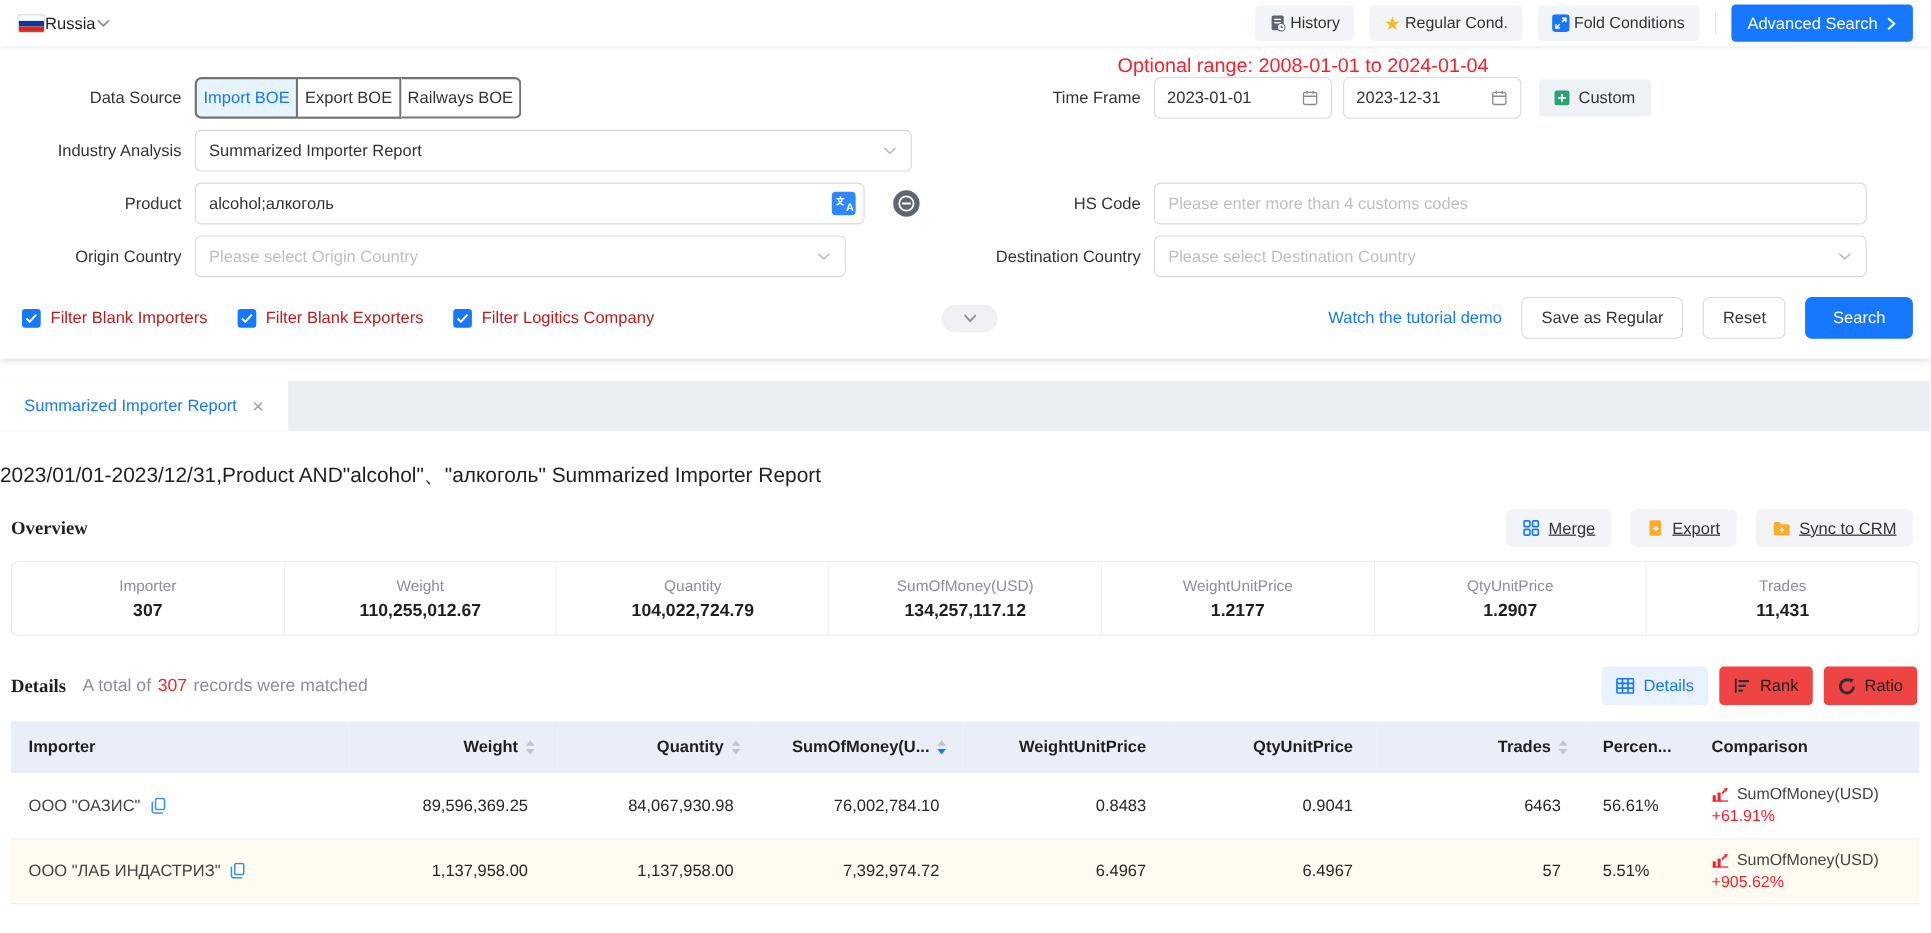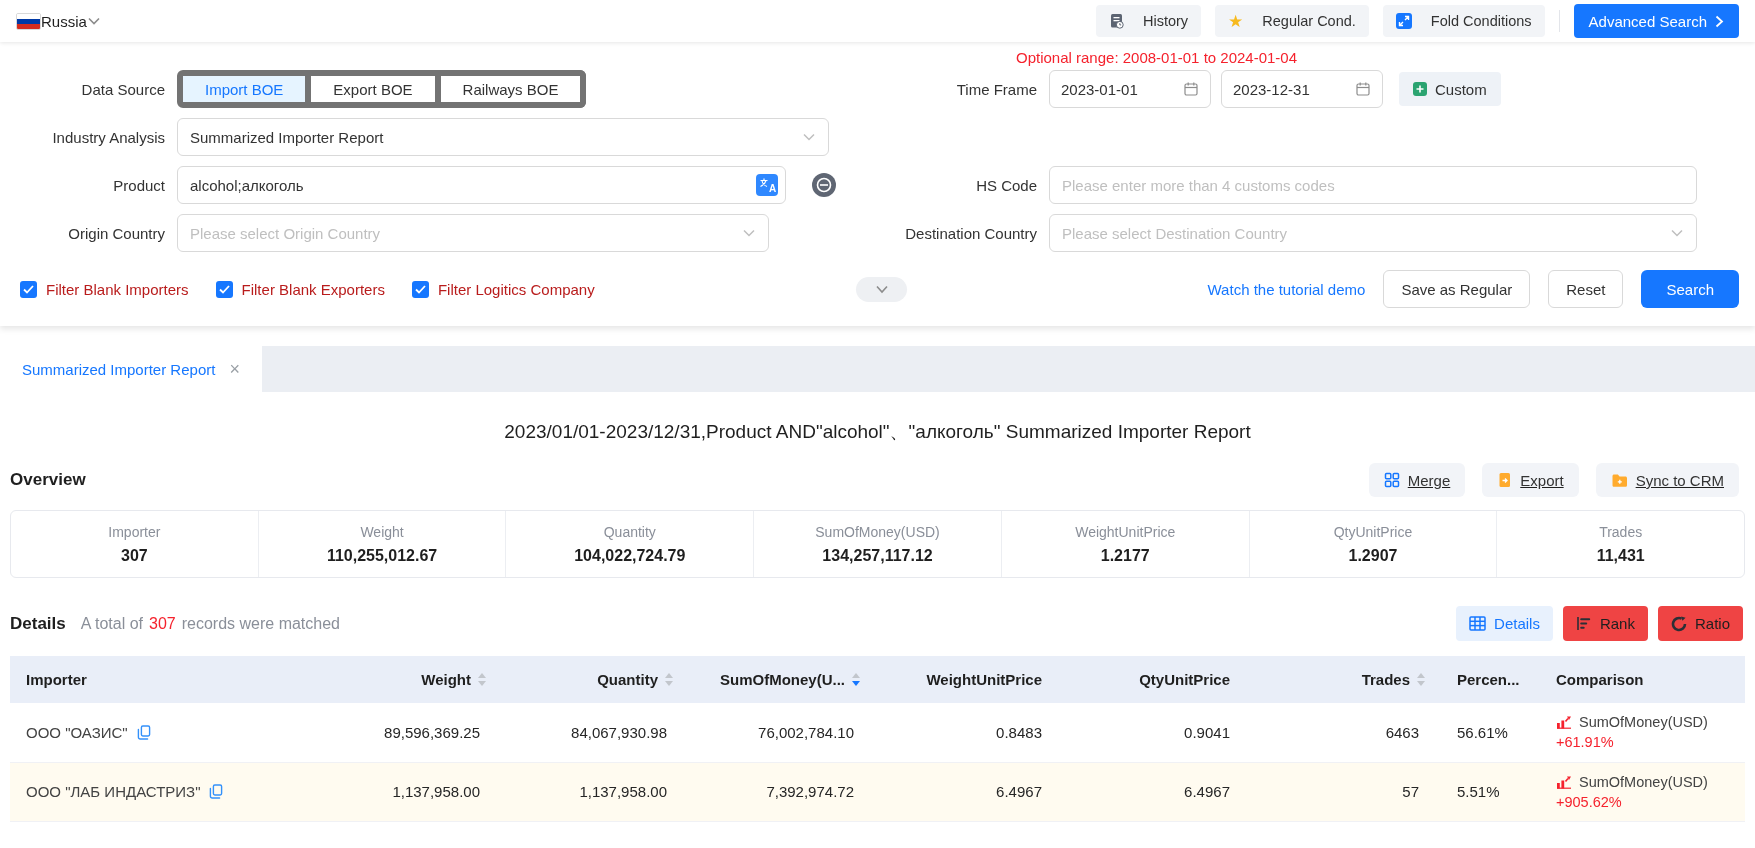--- a/index.html
+++ b/index.html
@@ -7,32 +7,32 @@
   body { font-family:"Liberation Sans", sans-serif; color:#1f1f1f; }
   .page { width:1755px; height:848px; position:relative; }
 
   
   .topbar { height:42px; display:flex; align-items:center; padding:0 16px; box-shadow:0 1px 4px rgba(0,0,0,.10); position:relative; z-index:5; background:#fff; }
   .tb-left { display:flex; align-items:center; gap:0; cursor:pointer; }
   .flag { width:25px; height:17px; border:1px solid #d9d9d9; border-radius:2px; overflow:hidden; display:flex; flex-direction:column; }
   .flag div { flex:1; }
   .country-name { font-size:15px; color:#1f1f1f; }
   .tb-right { margin-left:auto; display:flex; align-items:center; gap:14px; }
-  .tb-btn { height:32px; padding:0 13px; border:none; border-radius:4px; background:#f2f4f7; display:flex; align-items:center; gap:19px; font-size:14.5px; color:#333; font-family:inherit; cursor:pointer; }
+  .tb-btn { height:32px; padding:0 13px; border:none; border-radius:4px; background:#f2f4f7; display:flex; align-items:center; gap:4px; font-size:14.5px; color:#333; font-family:inherit; cursor:pointer; }
   .star { color:#f7ba1e; font-size:17px; line-height:1; }
   .vdiv { width:1px; height:22px; background:#e3e5ea; }
   .btn-adv { height:34px; padding:0 15px; border:none; border-radius:4px; background:#1677ff; color:#fff; font-size:15px; display:flex; align-items:center; gap:8px; font-family:inherit; cursor:pointer; }
 
   
   .form-section { position:relative; background:#fff; padding:28px 0 18px; box-shadow:0 3px 6px rgba(0,0,0,.10); z-index:4; }
-  .opt-range { position:absolute; left:1016px; top:7px; font-size:15px; color:#f5222d; }
+  .opt-range { position:absolute; left:1016px; top:7px; font-size:18px; color:#f5222d; }
   .frow { display:grid; grid-template-columns:165px 660px 188px 648px; column-gap:12px; align-items:center; margin-bottom:10px; min-height:38px; }
   .flabel { font-size:15px; color:#333; text-align:right; }
   .seg { display:inline-flex; }
-  .seg-btn { height:38px; padding:0 22px; display:flex; align-items:center; background:#fff; border:6px solid #737373; font-size:15px; color:#333; font-family:inherit; cursor:pointer; }
+  .seg-btn { height:38px; padding:0 6px; display:flex; align-items:center; background:#fff; border:2px solid #737373; font-size:15px; color:#333; font-family:inherit; cursor:pointer; }
   .seg-btn + .seg-btn { border-left:none; }
   .seg-btn:first-child { border-radius:6px 0 0 6px; }
   .seg-btn:last-child { border-radius:0 6px 6px 0; }
   .seg-btn.active { background:#e6f4ff; color:#1677ff; }
   .tf-wrap { display:flex; align-items:center; }
   .date-field { width:162px; height:38px; border:1px solid #d9d9d9; border-radius:6px; display:flex; align-items:center; padding:0 11px; font-size:15px; color:#333; cursor:pointer; background:#fff; }
   .date-field svg { margin-left:auto; }
   .date-field + .date-field { margin-left:10px; }
   .btn-custom { height:34px; margin-left:16px; padding:0 14px; border:none; border-radius:4px; background:#eef2f7; display:flex; align-items:center; gap:8px; font-size:15px; color:#333; font-family:inherit; cursor:pointer; }
   .select-field { height:38px; border:1px solid #d9d9d9; border-radius:6px; display:flex; align-items:center; padding:0 12px; font-size:15px; color:#333; background:#fff; cursor:pointer; }
@@ -55,24 +55,24 @@
   .tutorial-link { font-size:15px; color:#1677ff; text-decoration:none; cursor:pointer; }
   .btn-plain { height:38px; padding:0 17px; border:1px solid #d9d9d9; border-radius:6px; background:#fff; font-size:15px; color:#333; font-family:inherit; cursor:pointer; }
   .btn-primary { height:38px; padding:0 25px; border:none; border-radius:6px; background:#1677ff; color:#fff; font-size:15px; font-family:inherit; cursor:pointer; }
 
   
   .tabstrip { margin-top:20px; height:46px; background:#ebeef3; display:flex; }
   .tab { background:#fff; display:flex; align-items:center; gap:14px; padding:0 22px; font-size:15px; color:#1677ff; cursor:pointer; }
   .tab-close { color:#9aa0a6; font-size:18px; line-height:1; cursor:pointer; }
 
   
-  .report-title { text-align:center; padding:27px 0 2px; font-size:19px; font-weight:500; color:#1f1f1f; }
+  .report-title { padding:27px 0 2px; font-size:19px; font-weight:500; color:#1f1f1f; }
   .section { padding:0 10px; }
   .overview-header { display:flex; align-items:center; margin-top:16px; }
-  .h2 { font-size:17px; font-weight:700; color:#1f1f1f; }
+  .h2 { font-size:17px; font-weight:700; color:#1f1f1f;font-family:Liberation Serif, serif; }
   .ov-buttons { margin-left:auto; display:flex; gap:17px; padding-right:6px;text-decoration:underline; }
   .btn-soft { height:34px; padding:0 15px; border:none; border-radius:6px; background:#f2f4f8; display:flex; align-items:center; gap:8px; font-size:15px; color:#333; font-family:inherit; cursor:pointer; }
   .stats-card { margin-top:13px; border:1px solid #e7e9ee; border-radius:6px; display:flex; height:68px; background:#fff; }
   .stat { flex:1; display:flex; flex-direction:column; align-items:center; justify-content:center; gap:7px; border-left:1px solid #eceef2; }
   .stat:first-child { border-left:none; }
   .stat-label { font-size:14px; color:#8a8f99; }
   .stat-value { font-size:16px; font-weight:700; color:#1f1f1f; }
   .details-header { display:flex; align-items:center; margin-top:28px; }
   .note { margin-left:15px; font-size:16px; color:#8a8f99; }
   .note .red { color:#f5222d; margin:0 6px; }

